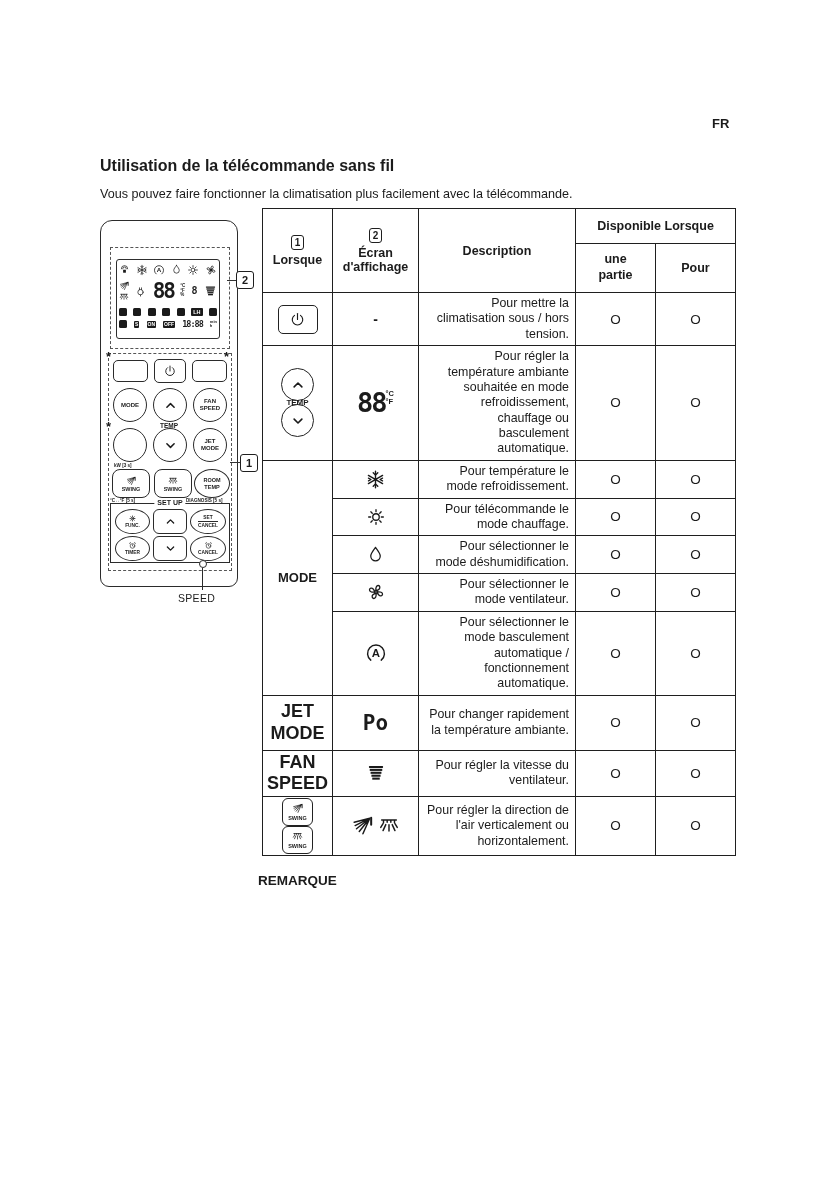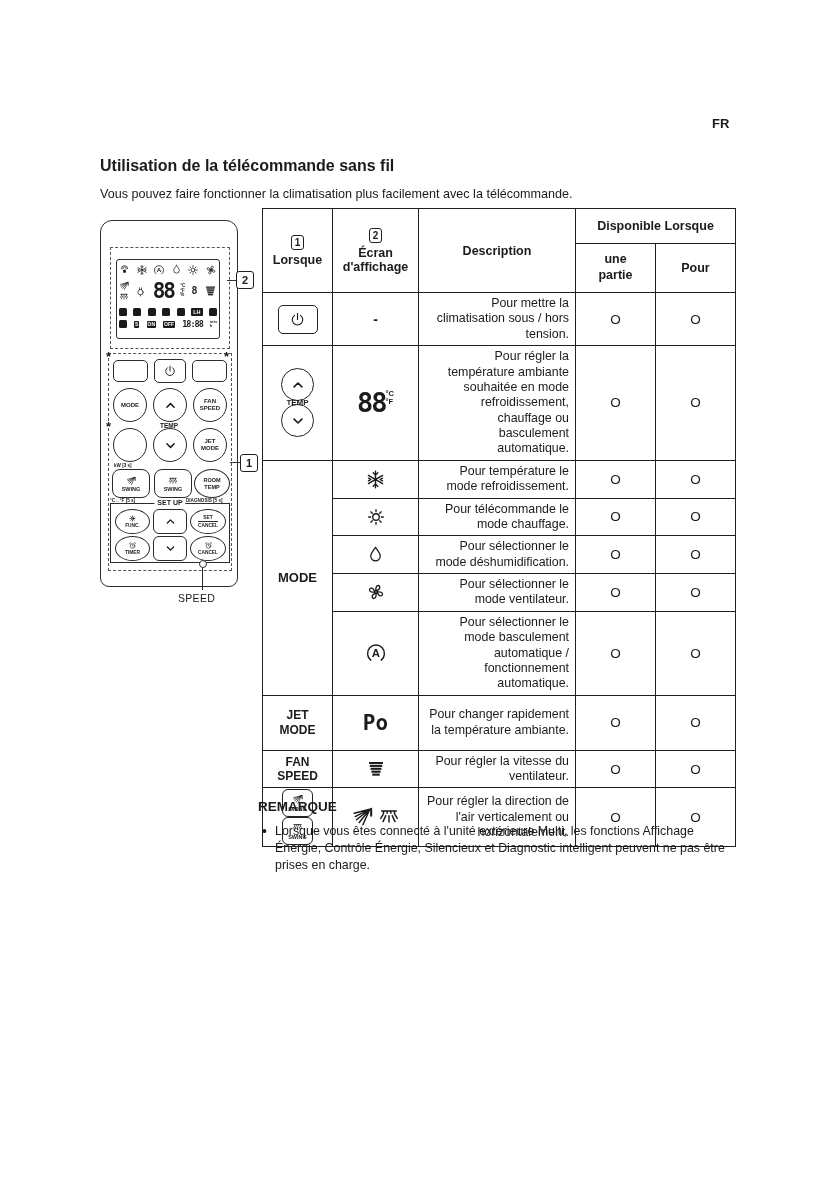--- a/index.html
+++ b/index.html
@@ -18,21 +18,21 @@
   svg text{font-family:"Liberation Sans","DejaVu Sans",sans-serif;}
 
   
   table.spec{border-collapse:collapse;table-layout:fixed;width:473px;background:#fff;}
   table.spec th,table.spec td{border:1.7px solid #1f1f1f;overflow:hidden;}
   table.spec th{font-size:12.5px;font-weight:bold;text-align:center;padding:2px;}
   td.desc{font-size:12.4px;padding:3px 6px 3px 7px;line-height:1.24;vertical-align:middle;text-align:right;}
   td.o{text-align:center;vertical-align:middle;font-size:13.5px;}
   td.ctr{text-align:center;vertical-align:middle;}
   td.modecell{font-weight:bold;font-size:13px;text-align:center;vertical-align:middle;}
-  .blab{font-weight:bold;font-size:12px;white-space:pre-line;line-height:1.2;}
+  .blab{font-weight:bold;font-size:18px;white-space:pre-line;line-height:1.2;}
   .pre{white-space:pre-line;line-height:1.25;}
   .numbox{display:inline-block;border:1.5px solid #1f1f1f;border-radius:3px;font-size:10px;
           font-weight:bold;padding:0 3px;line-height:13px;margin-bottom:3px;background:#fff;}
   .pwrbox{display:inline-flex;align-items:center;justify-content:center;width:38px;height:27px;
           border:1.4px solid #222;border-radius:5px;background:#fff;}
   .tcirc{display:flex;align-items:center;justify-content:center;width:31px;height:31px;
          border:1.5px solid #222;border-radius:50%;margin:0 auto;background:#fff;}
   .tlabel{display:block;font-size:8px;font-weight:bold;margin:-3px auto;position:relative;z-index:2;}
   .d88{font-family:"DejaVu Sans Mono",monospace;font-weight:700;font-size:27px;letter-spacing:-2px;line-height:1;}
   .dunits{display:inline-flex;flex-direction:column;font-size:7.5px;font-weight:bold;
@@ -502,18 +502,17 @@
             </span>
           </td>
           <td class="desc">Pour régler la direction de l'air verticalement ou horizontalement.</td>
           <td class="o">O</td>
           <td class="o">O</td>
         </tr>
       </tbody>
     </table>
   </div>
 
-  <div class="abs" style="left:258px;top:799px;width:482px">
+  <div class="abs" style="left:258px;top:873px;width:482px">
     <div class="note-h">REMARQUE</div>
-    <div class="bullet">Lorsque vous êtes connecté à l'unité extérieure Multi, les fonctions Affichage Énergie, Contrôle Énergie, Silencieux et Diagnostic intelligent peuvent ne pas être prises en charge.</div>
   </div>
 
 </div>
 
 </body></html>

